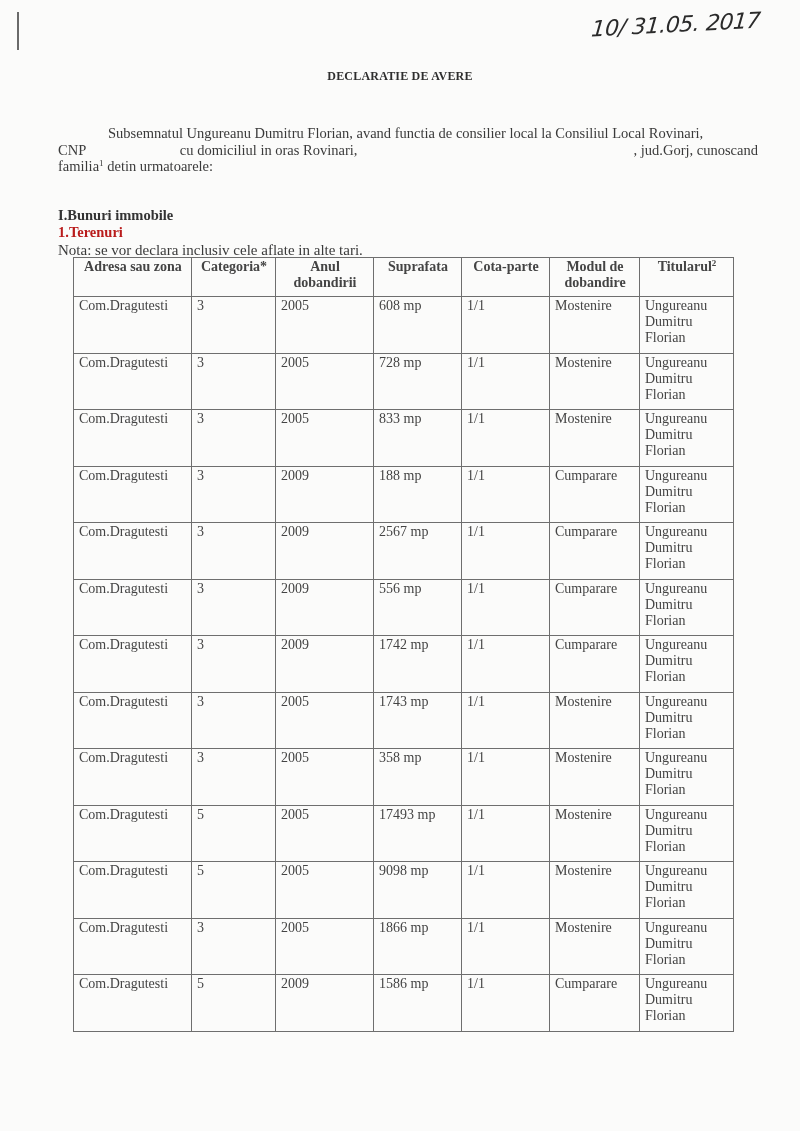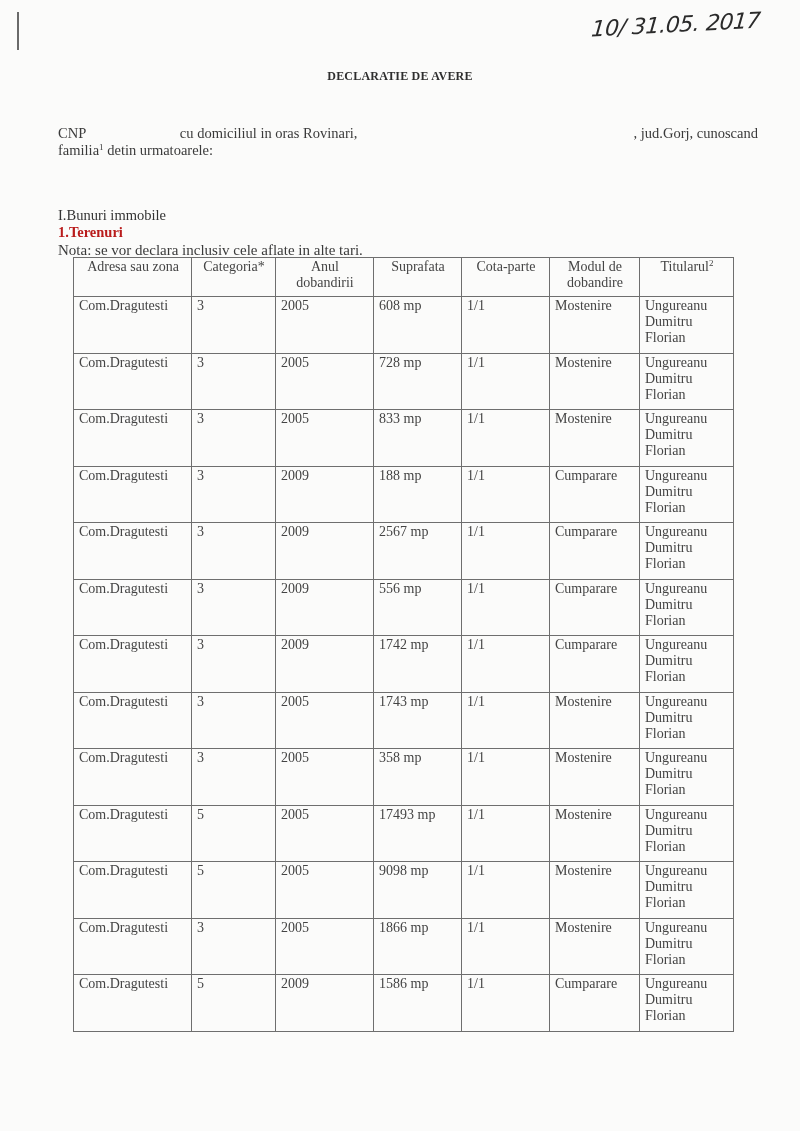--- a/index.html
+++ b/index.html
@@ -32,21 +32,21 @@
     position: absolute; left: 58px; top: 125px; width: 700px;
     font-size: 14.5px; line-height: 16.5px; color: #3a3a3a;
   }
   .para .line { display: block; white-space: nowrap; position: relative; height: 16.5px; }
   .para .l1 { padding-left: 50px; text-align: justify; }
   .para .cnp-gap { display: inline-block; width: 90px; }
   .para .right-part { position: absolute; right: 0; }
   .para sup { font-size: 9px; vertical-align: 5px; line-height: 0; }
   .section1 {
     position: absolute; left: 58px; top: 207px;
-    font-weight: normal; font-size: 14.5px; color: #333;
+    font-weight: bold; font-size: 14.5px; color: #333;
   }
   .section2 {
     position: absolute; left: 58px; top: 224px;
     font-weight: bold; font-size: 14.5px; color: #b91c1c;
   }
   .note {
     position: absolute; left: 58px; top: 242px;
     font-size: 15px; color: #3a3a3a;
   }
   table.assets {
@@ -54,21 +54,21 @@
     border-collapse: collapse;
     font-size: 14px; color: #444;
   }
   table.assets th, table.assets td {
     border: 1px solid #6e6e6e;
     vertical-align: top;
     padding: 1px 4px 0 5px;
     font-weight: normal;
     line-height: 16px;
   }
-  table.assets th { text-align: center; color: #444; height: 37px; }
+  table.assets th { text-align: center; color: #444; height: 37px; font-weight: bold; }
   table.assets td { height: 54.5px; }
   table.assets sup { font-size: 9px; vertical-align: 5px; line-height: 0; }
   .c1 { width: 108px; }
   .c2 { width: 74px; }
   .c3 { width: 88px; }
   .c4 { width: 78px; }
   .c5 { width: 78px; }
   .c6 { width: 80px; }
   .c7 { width: 84px; }
   td.owner { padding-top: 12px; margin-top: 16px; }
@@ -78,20 +78,21 @@
 </head>
 <body>
 
 <div class="margin-mark"></div>
 
 <div class="handwritten">10/ 31.05. 2017</div>
 
 <div class="title">DECLARATIE DE AVERE</div>
 
 <div class="para">
+  <span class="line l1">Subsemnatul Ungureanu Dumitru Florian, avand functia de consilier local la Consiliul Local Rovinari,</span>
   <span class="line">
     <span>CNP</span><span class="cnp-gap"></span>
     <span>cu  domiciliul in oras Rovinari,</span>
     <span class="right-part">, jud.Gorj, cunoscand</span>
   </span>
   <span class="line"><span>familia</span><sup>1</sup><span> detin urmatoarele:</span></span>
 </div>
 
 <div class="section1">I.Bunuri immobile</div>
 <div class="section2">1.Terenuri</div>

